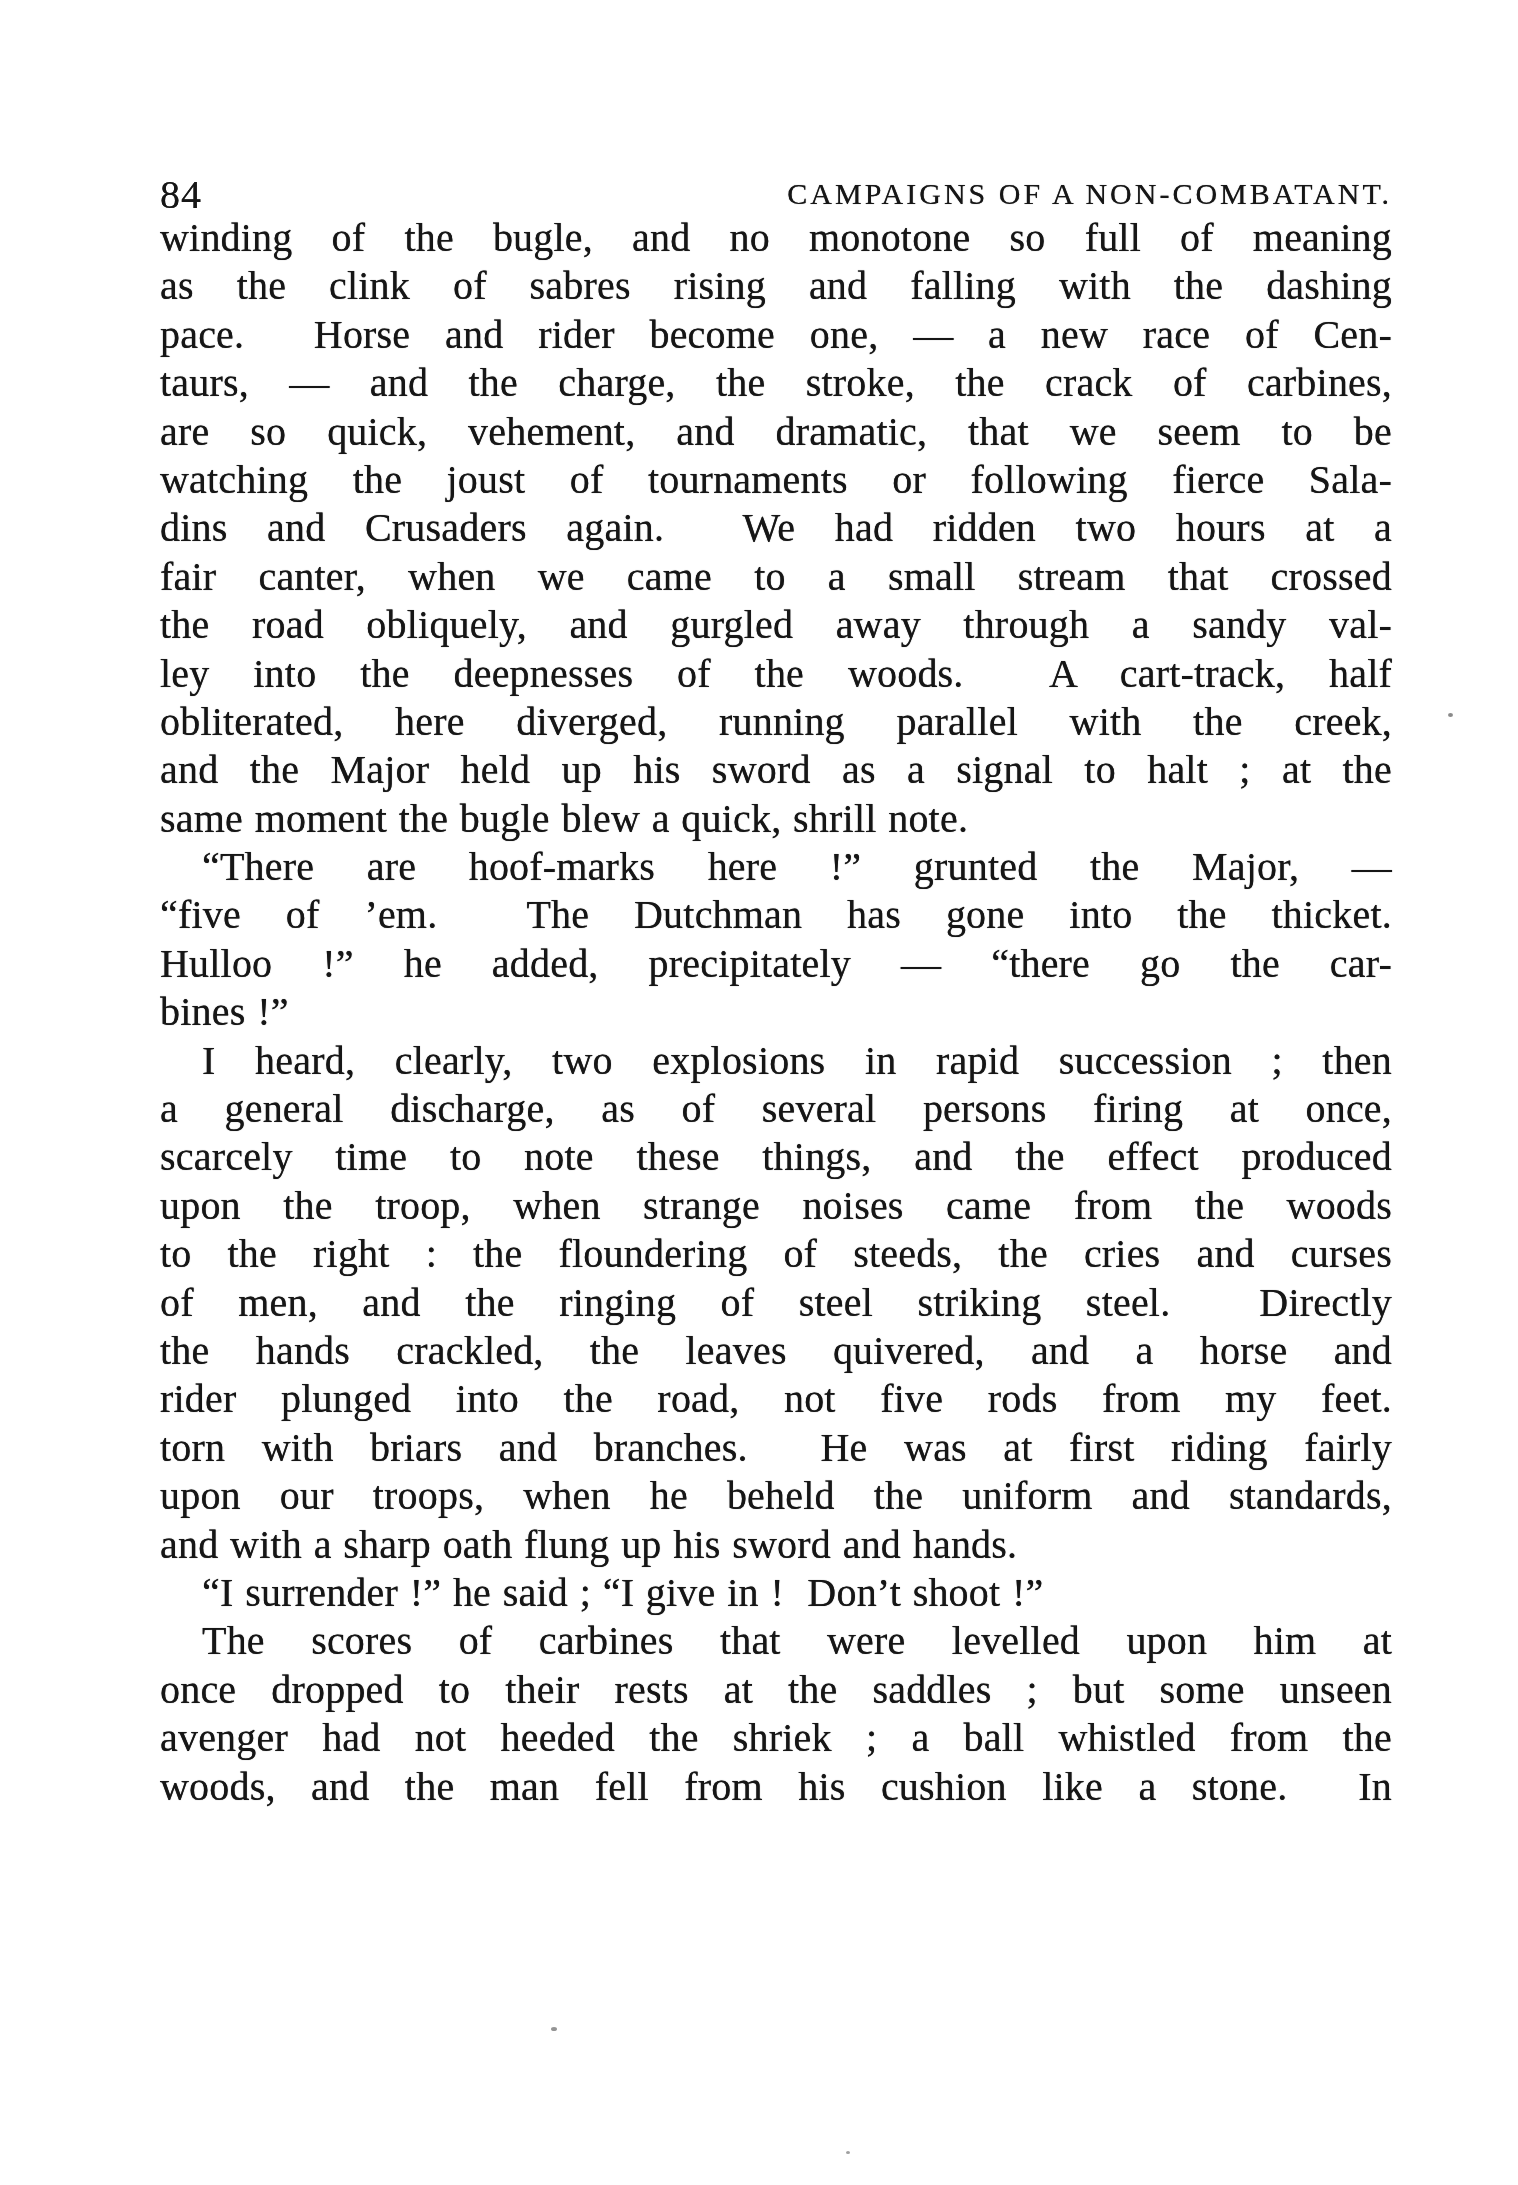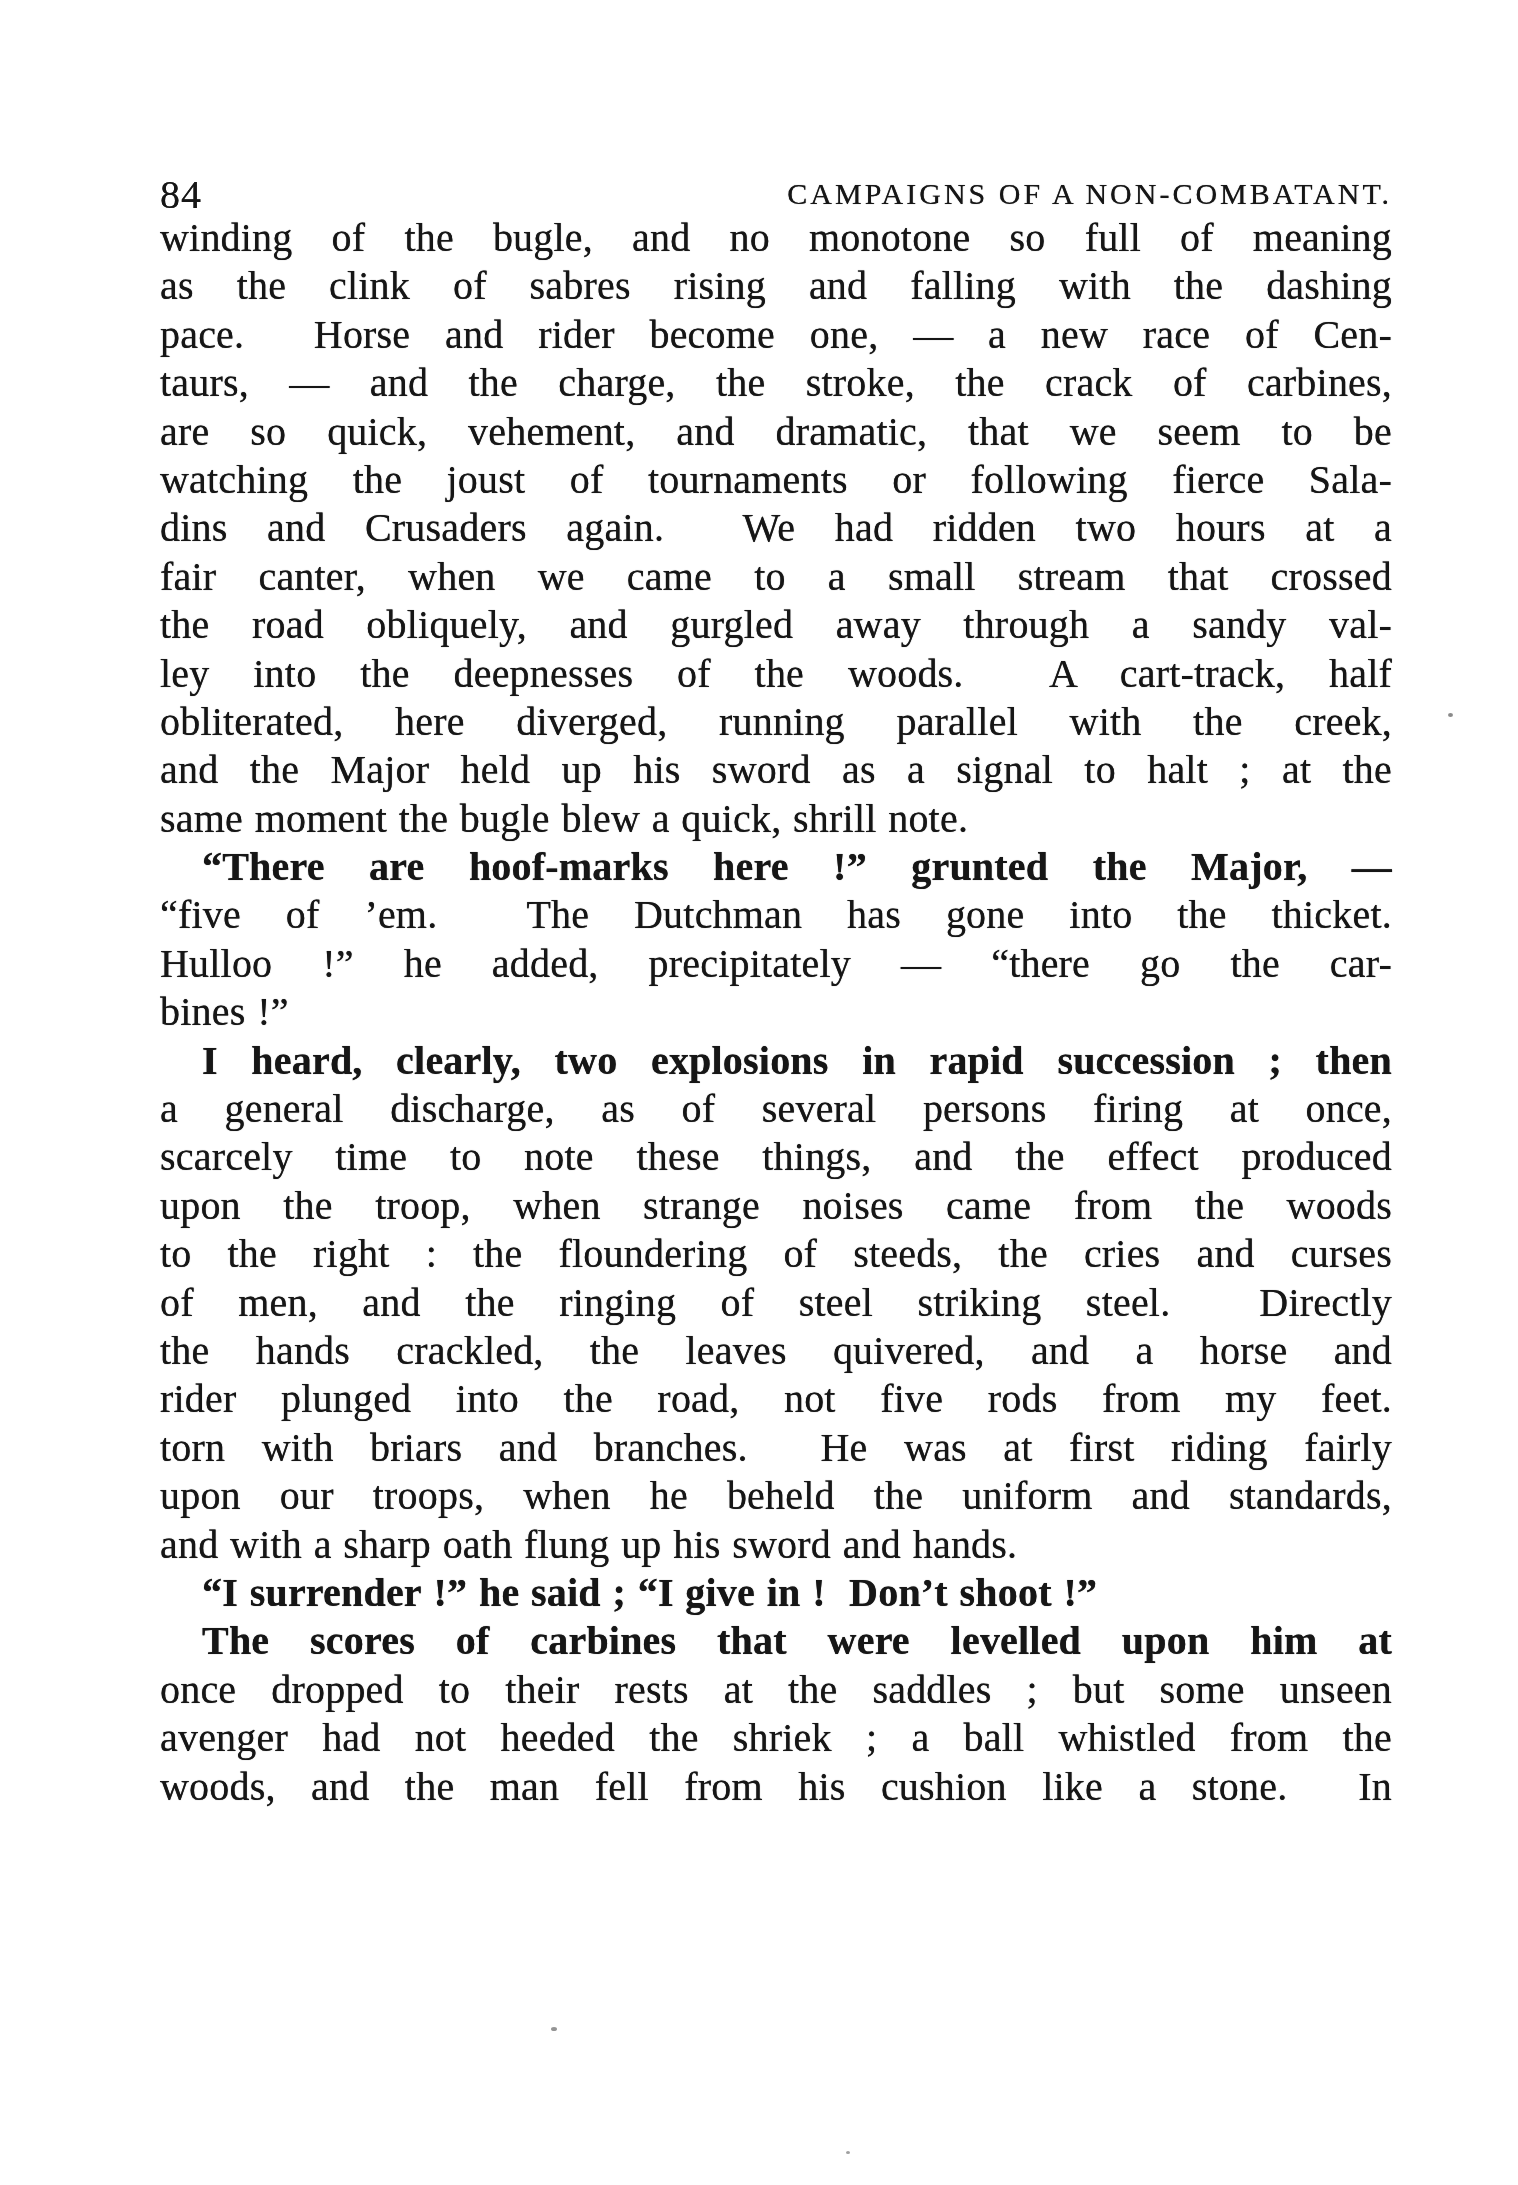--- a/index.html
+++ b/index.html
@@ -50,21 +50,21 @@
     line-height: 48.4px;
     height: 48.4px;
     letter-spacing: 0.2px;
     word-spacing: 1.5px;
     white-space: nowrap;
     text-align: justify;
     text-align-last: justify;
     text-shadow: 0 0 0.7px rgba(0,0,0,.85);
   }
   .line.pend { text-align-last: left; }
-  .line.indent { text-indent: 42px; font-weight: bold; }
+  .line.indent { text-indent: 42px; }
   
   .speck {
     position: absolute;
     background: #2a2a2a;
     border-radius: 50%;
   }
   .speck.s1 { left: 1448px; top: 692px;  width: 5px; height: 4px; opacity: .55; }
   .speck.s2 { left: 551px;  top: 2006px; width: 6px; height: 4px; opacity: .5;  }
   .speck.s3 { left: 846px;  top: 2130px; width: 4px; height: 3px; opacity: .45; }
 </style>

